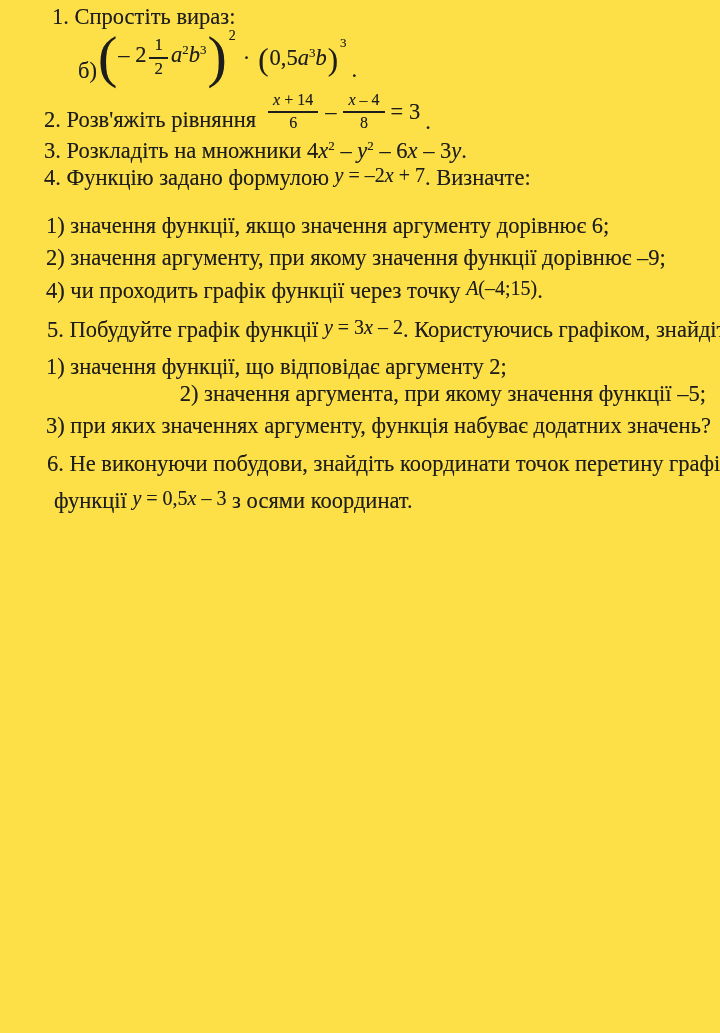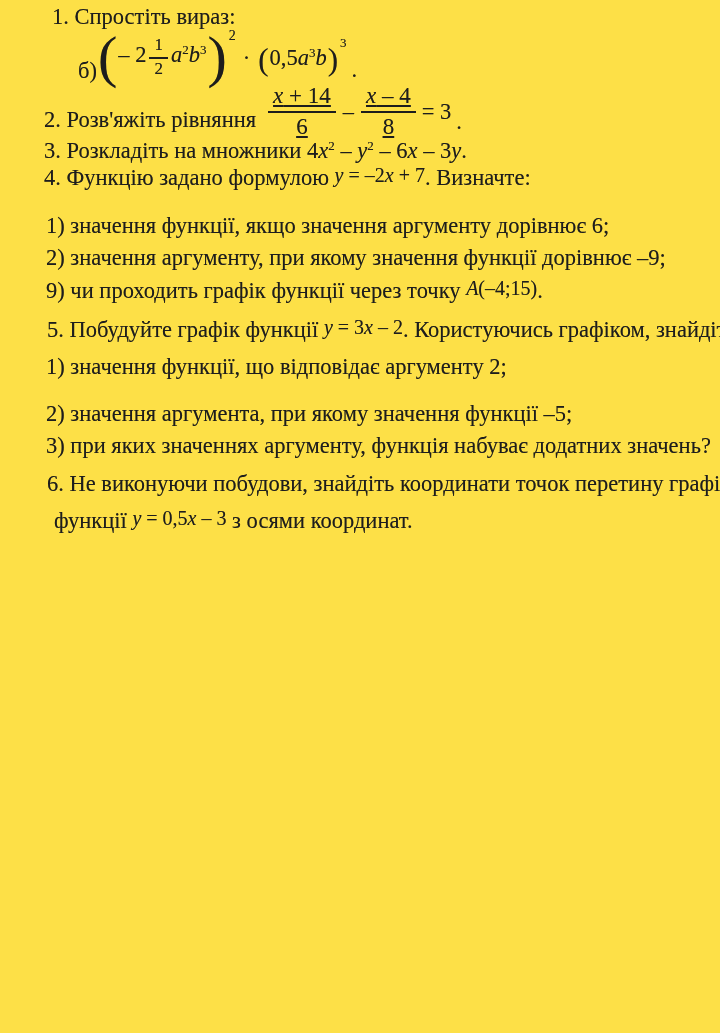--- a/index.html
+++ b/index.html
@@ -27,34 +27,34 @@
   .low{align-self:flex-end;padding:0 0 1px 5px;}
   .op{padding:0 7px;}
   .eq{margin-left:6px;}
   .paren.xl{font-size:58px;line-height:50px;padding:0 1px;font-weight:400;}
   .pmd{font-size:31px;line-height:0;vertical-align:-5px;padding:0 1px;}
   .grp{display:inline-block;}
   .frac{display:inline-flex;flex-direction:column;text-align:center;vertical-align:middle;line-height:1.1;}
   .fnum{display:block;border-bottom:2px solid currentColor;padding:0 5px 2px;}
   .fden{display:block;padding-top:1px;}
   .p1b .frac{font-size:17px;margin:0 3px;}
-  .p2 .frac{font-size:23px;text-decoration:underline;}
+  .p2 .frac{font-size:16px;}
   .m{font-size:20px;position:relative;top:-3px;}
   .mit{font-size:20px;font-style:italic;position:relative;top:-3px;}
   .p1t{margin-left:8px;}
   .p1a{margin-left:22px;margin-top:2px;}
   .p1b{margin-left:34px;height:54px;}
   .p2{margin-top:2px;height:50px;}
   .p3{margin-top:1px;}
   .s41{margin-top:20px;margin-left:2px;}
   .s42{margin-top:5px;margin-left:2px;}
   .s43{margin-top:6px;margin-left:2px;}
   .p5t{margin-top:11px;margin-left:3px;}
   .s51{margin-top:9px;margin-left:2px;}
-  .s52{margin-top:20px;margin-left:2px;}
+  .s52{margin-top:0;margin-left:2px;text-align:right;}
   .s53{margin-top:5px;margin-left:2px;}
   .p6a{margin-top:11px;margin-left:3px;}
   .p6b{margin-top:10px;margin-left:10px;}
 </style>
 </head>
 <body>
 
 <div class="page" style="background: #fde047; color: rgb(29, 29, 29);">
   <div class="line p1t">1. Спростіть вираз:</div>
   <div class="line mathline p1b">
@@ -82,20 +82,20 @@
         <span class="fnum"><span class="it">x</span><span> – 4</span></span>
         <span class="fden"><span>8</span></span>
       </span>
       <span class="eq">= 3</span>
       <span class="low">.</span>
     </div>
   <div class="line p3"><span>3. Розкладіть на множники 4</span><span class="it">x</span><sup class="sup">2</sup><span> – </span><span class="it">y</span><sup class="sup">2</sup><span> – 6</span><span class="it">x</span><span> – 3</span><span class="it">y</span><span>.</span></div>
   <div class="line p4t"><span>4. Функцію задано формулою </span><span class="mit">y</span><span class="m"> = –2</span><span class="mit">x</span><span class="m"> + 7</span><span>. Визначте:</span></div>
   <div class="line s41">1) значення функції, якщо значення аргументу дорівнює 6;</div>
   <div class="line s42">2) значення аргументу, при якому значення функції дорівнює –9;</div>
-  <div class="line s43"><span>9) чи проходить графік функції через точку </span><span class="mit">A</span><span class="m">(–4;15)</span><span>.</span></div>
+  <div class="line s43"><span>4) чи проходить графік функції через точку </span><span class="mit">A</span><span class="m">(–4;15)</span><span>.</span></div>
   <div class="line p5t"><span>5.  Побудуйте графік функції </span><span class="mit">y</span><span class="m"> = 3</span><span class="mit">x</span><span class="m"> – 2</span><span>. Користуючись графіком, знайдіть:</span></div>
   <div class="line s51">1) значення функції, що відповідає аргументу 2;</div>
   <div class="line s52">2) значення аргумента, при якому значення функції –5;</div>
   <div class="line s53">3) при яких значеннях аргументу, функція набуває додатних значень?</div>
   <div class="line p6a">6. Не виконуючи побудови, знайдіть координати точок перетину графіка</div>
   <div class="line p6b"><span>функції </span><span class="mit">y</span><span class="m"> = 0,5</span><span class="mit">x</span><span class="m"> – 3</span><span> з осями координат.</span></div>
 </div>
 
 </body></html>

